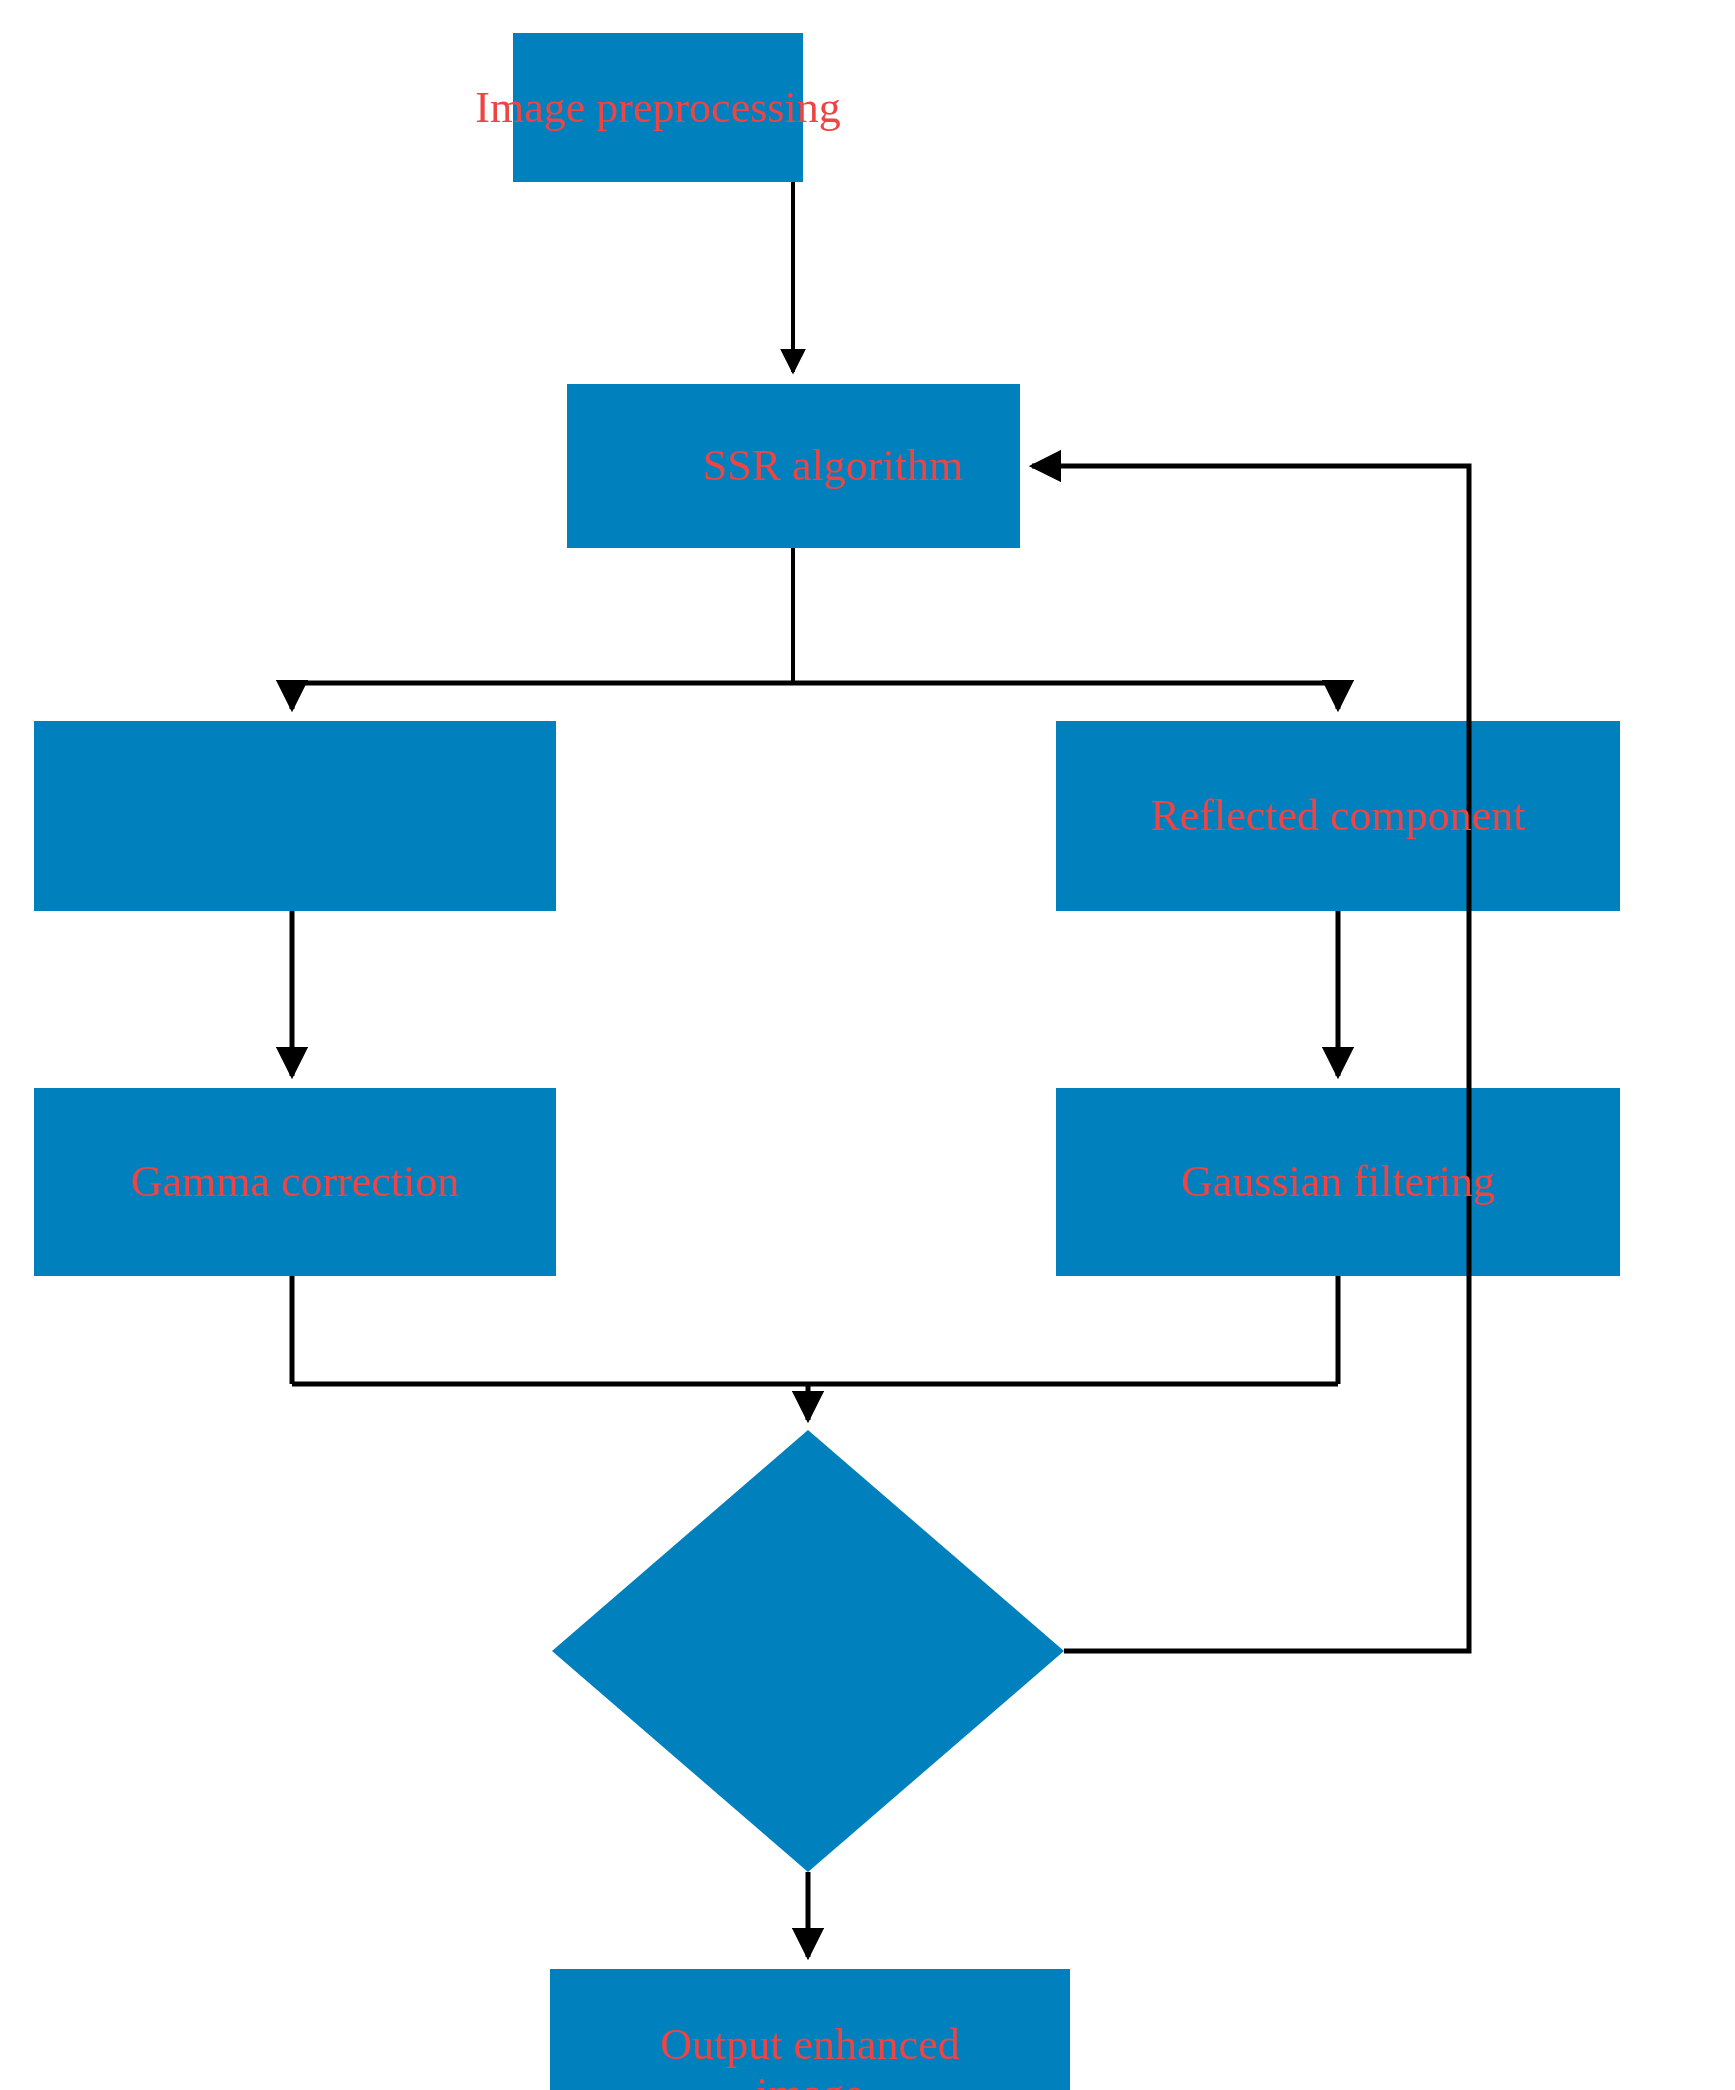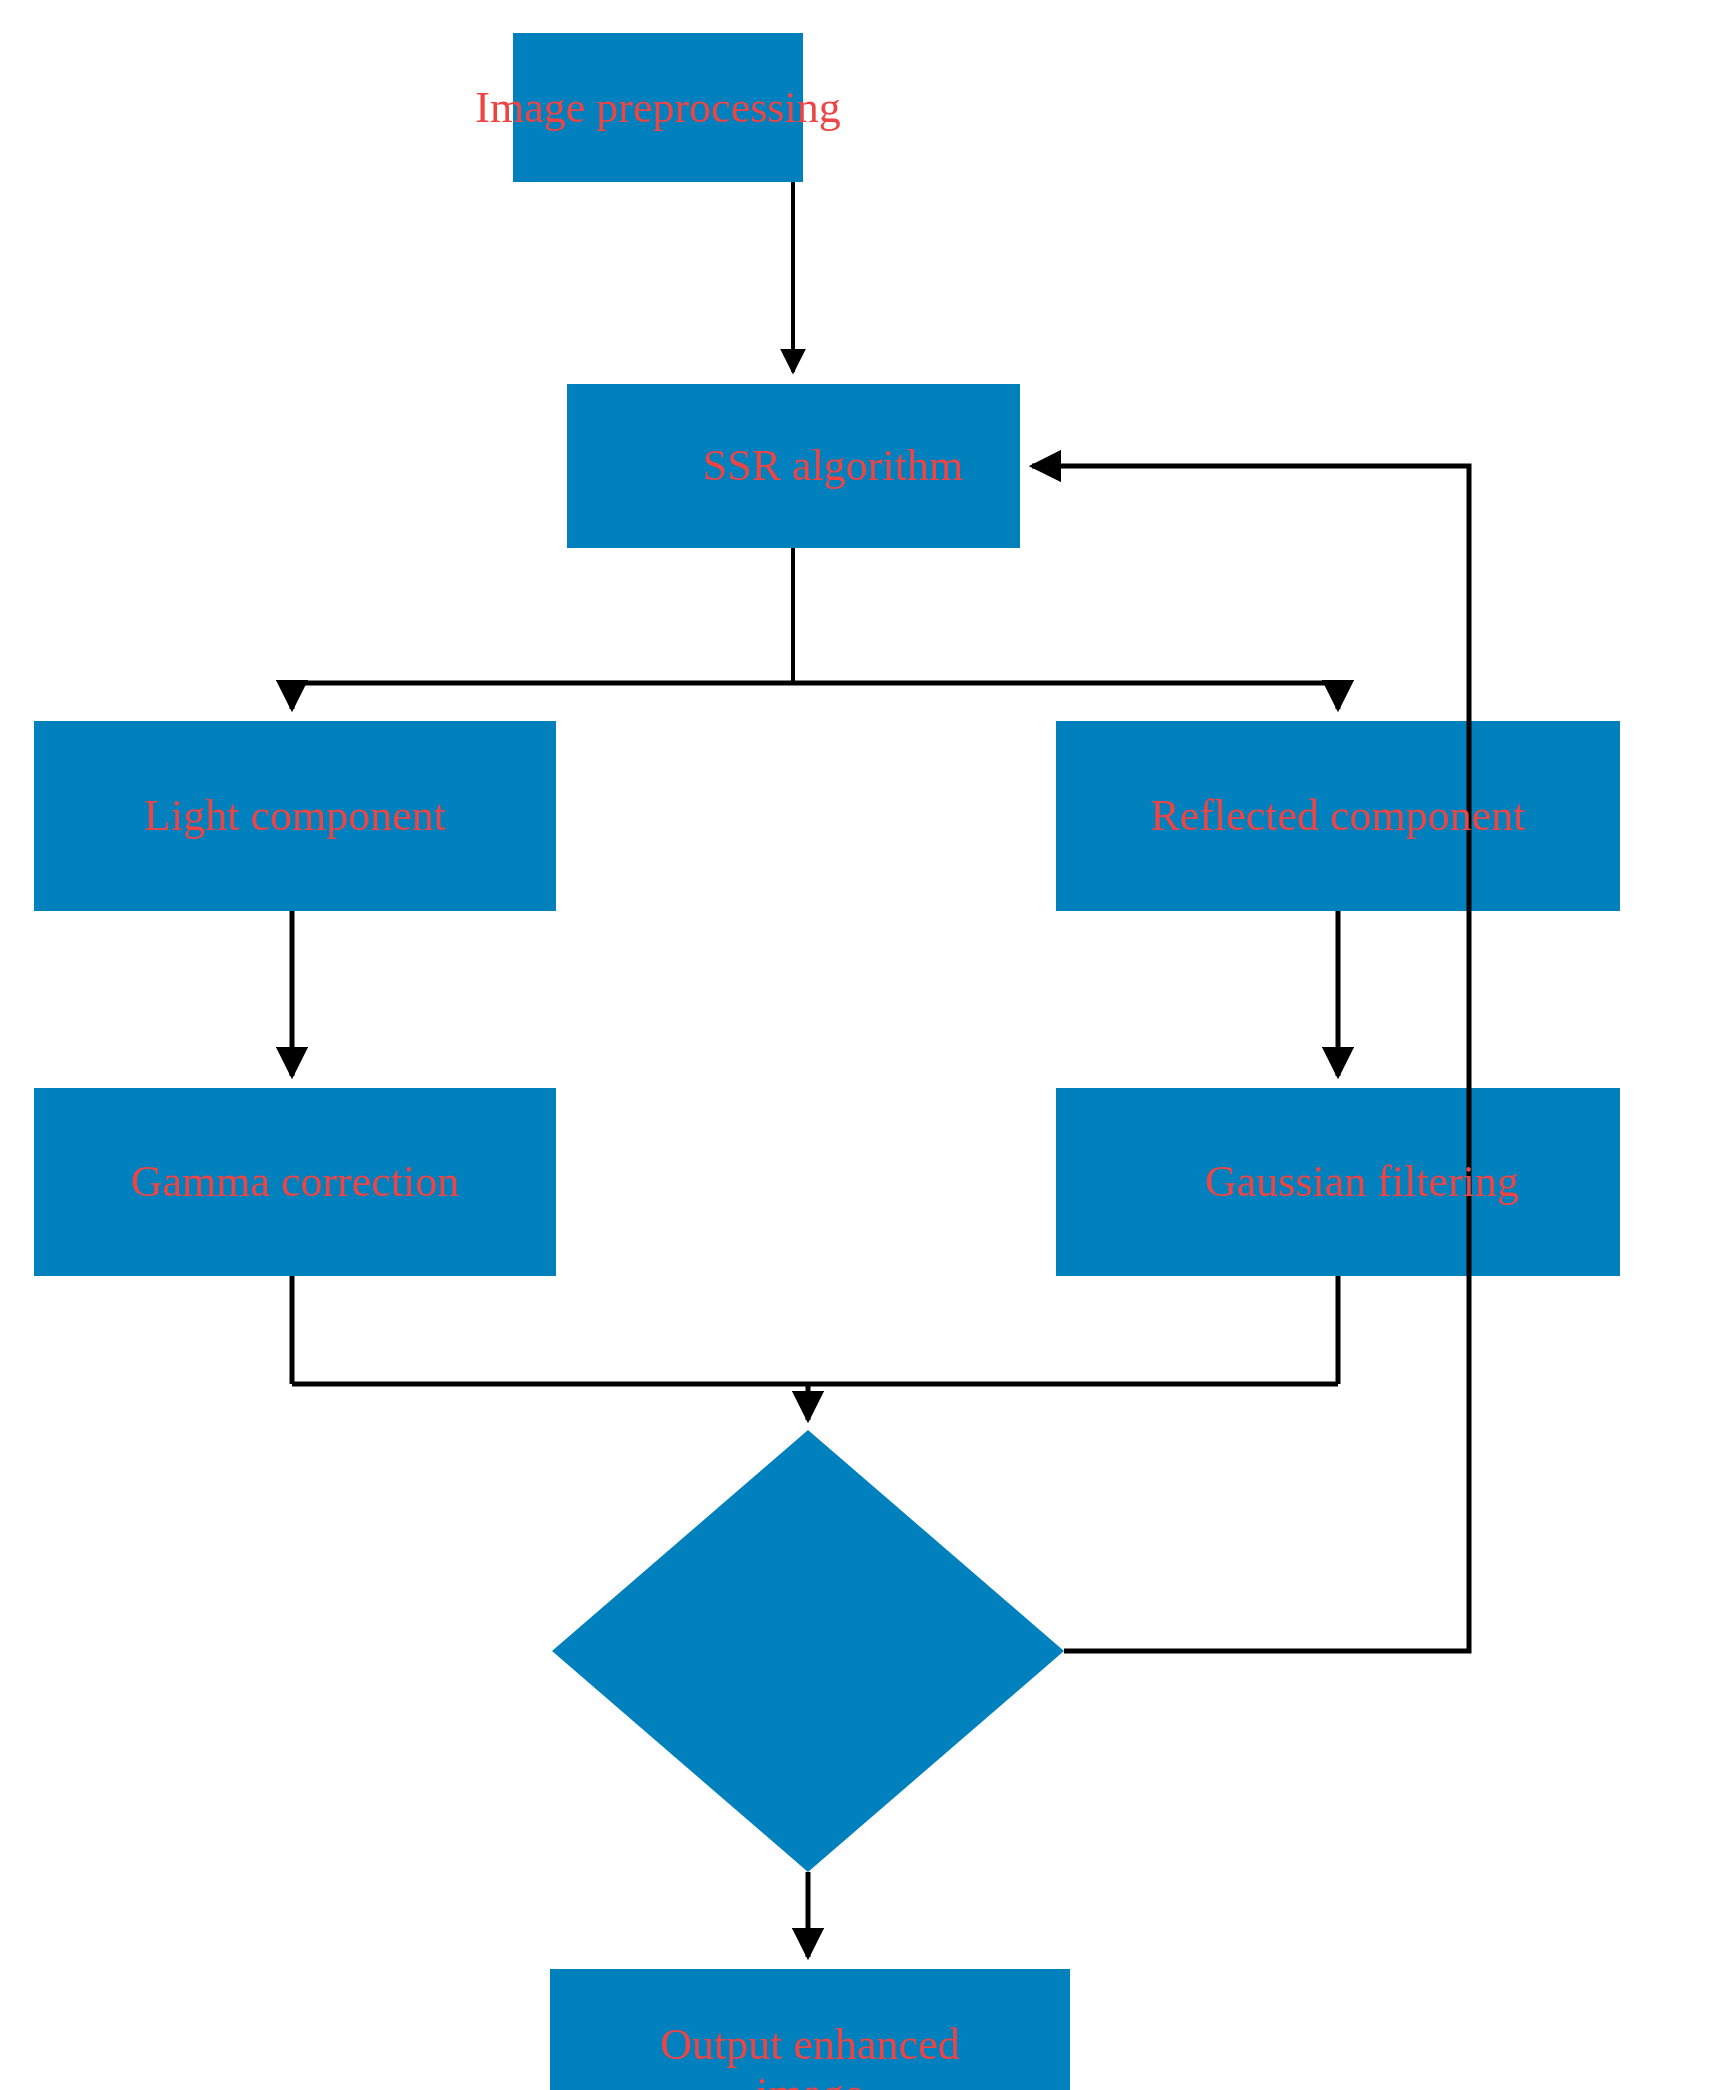--- a/index.html
+++ b/index.html
@@ -77,25 +77,24 @@
       <path d="M 1064 1651 L 1469 1651 L 1469 466 L 1032 466" stroke-width="5" marker-end="url(#arrow)"></path>
 
       <path d="M 808 1872 L 808 1957" stroke-width="5" marker-end="url(#arrow)"></path>
     </g>
   </svg>
 
   <div class="node-label" style="left:403px; top:33px; width:510px; height:149px; font-size:44px;">Image preprocessing</div>
 
   <div class="node-label" style="left:567px; top:384px; width:532px; height:164px; font-size:44px;">SSR algorithm</div>
 
-  <div class="node-label" style="left:34px; top:721px; width:522px; height:190px; font-size:44px;">Light component</div>
 
   <div class="node-label" style="left:34px; top:1088px; width:522px; height:188px; font-size:44px;">Gamma correction</div>
 
   <div class="node-label" style="left:1056px; top:721px; width:564px; height:190px; font-size:44px;">Reflected component</div>
 
-  <div class="node-label" style="left:1056px; top:1088px; width:564px; height:188px; font-size:44px;padding-left:24px;">Gaussian filtering</div>
+  <div class="node-label" style="left:1056px; top:1088px; width:564px; height:188px; font-size:44px;">Gaussian filtering</div>
 
 
   <div class="node-label" style="left:550px; top:1969px; width:520px; height:200px; font-size:44px;">Output enhanced
 image</div>
 
 </div>
 
 </body></html>

